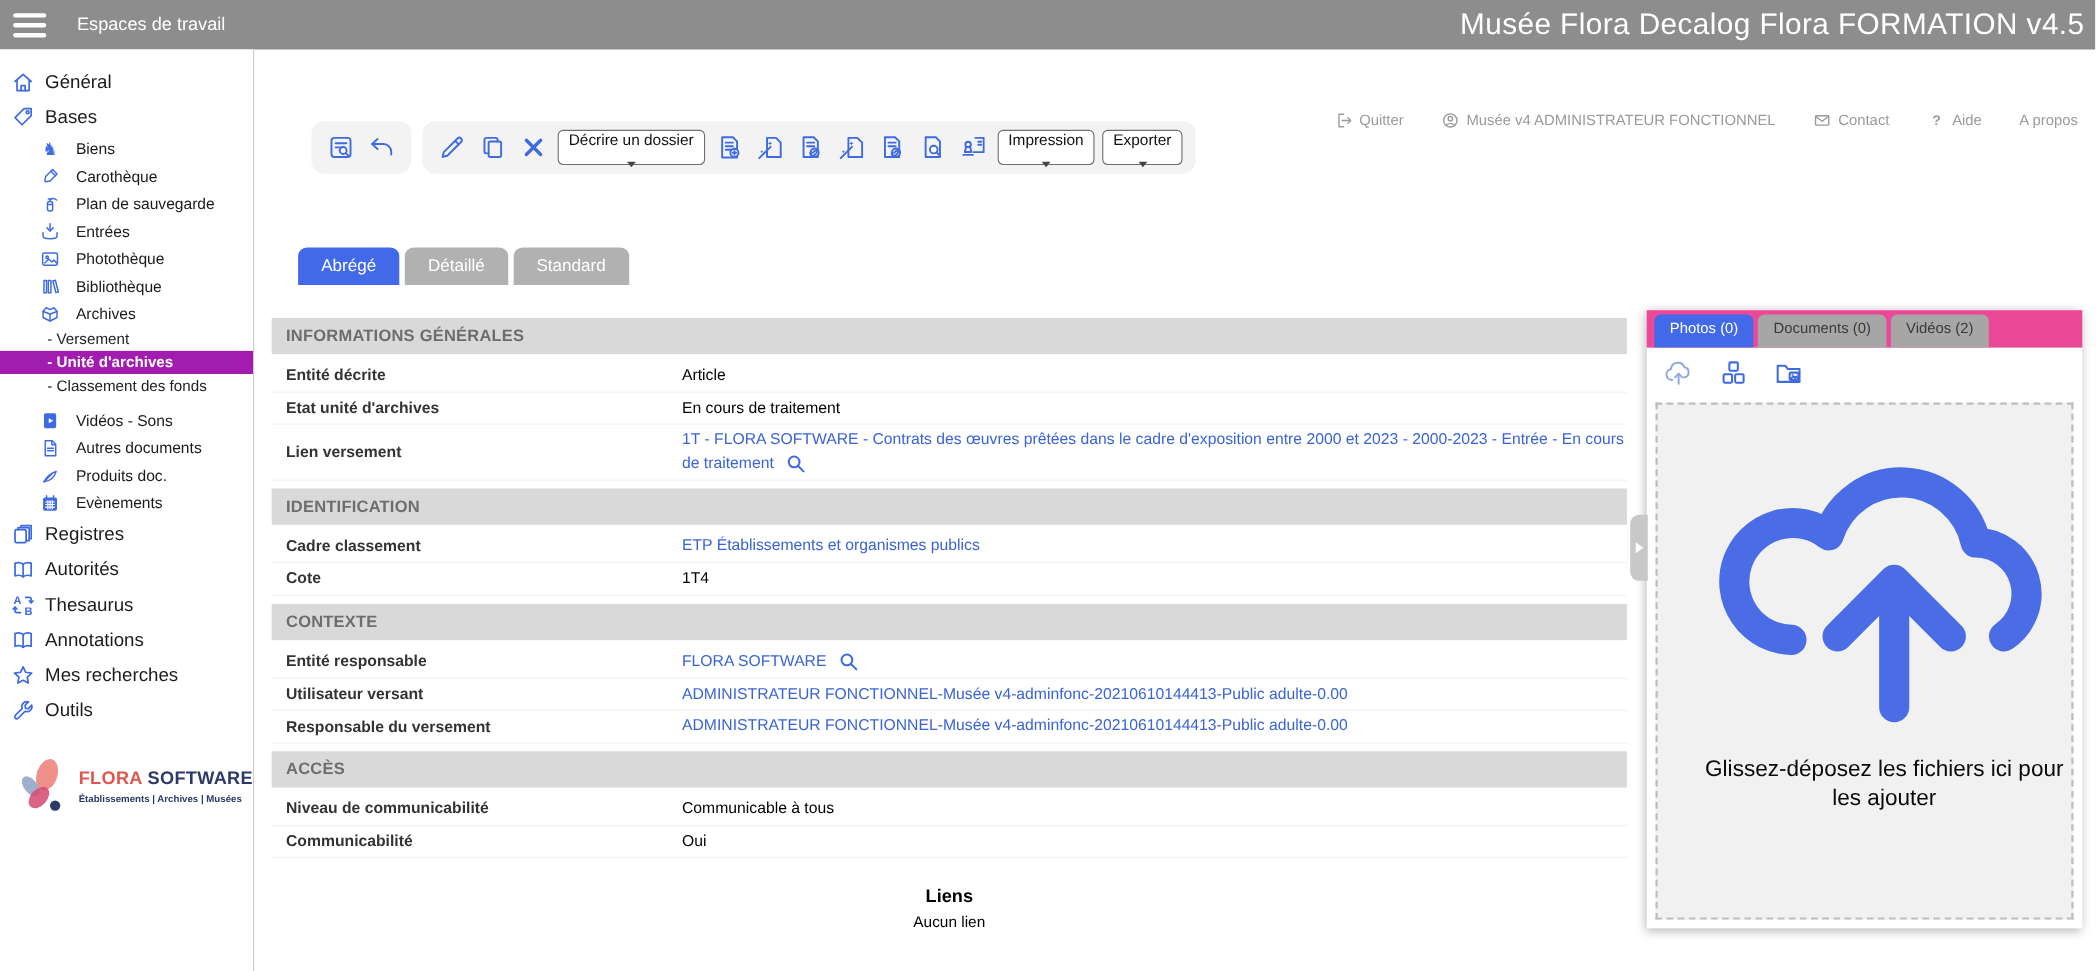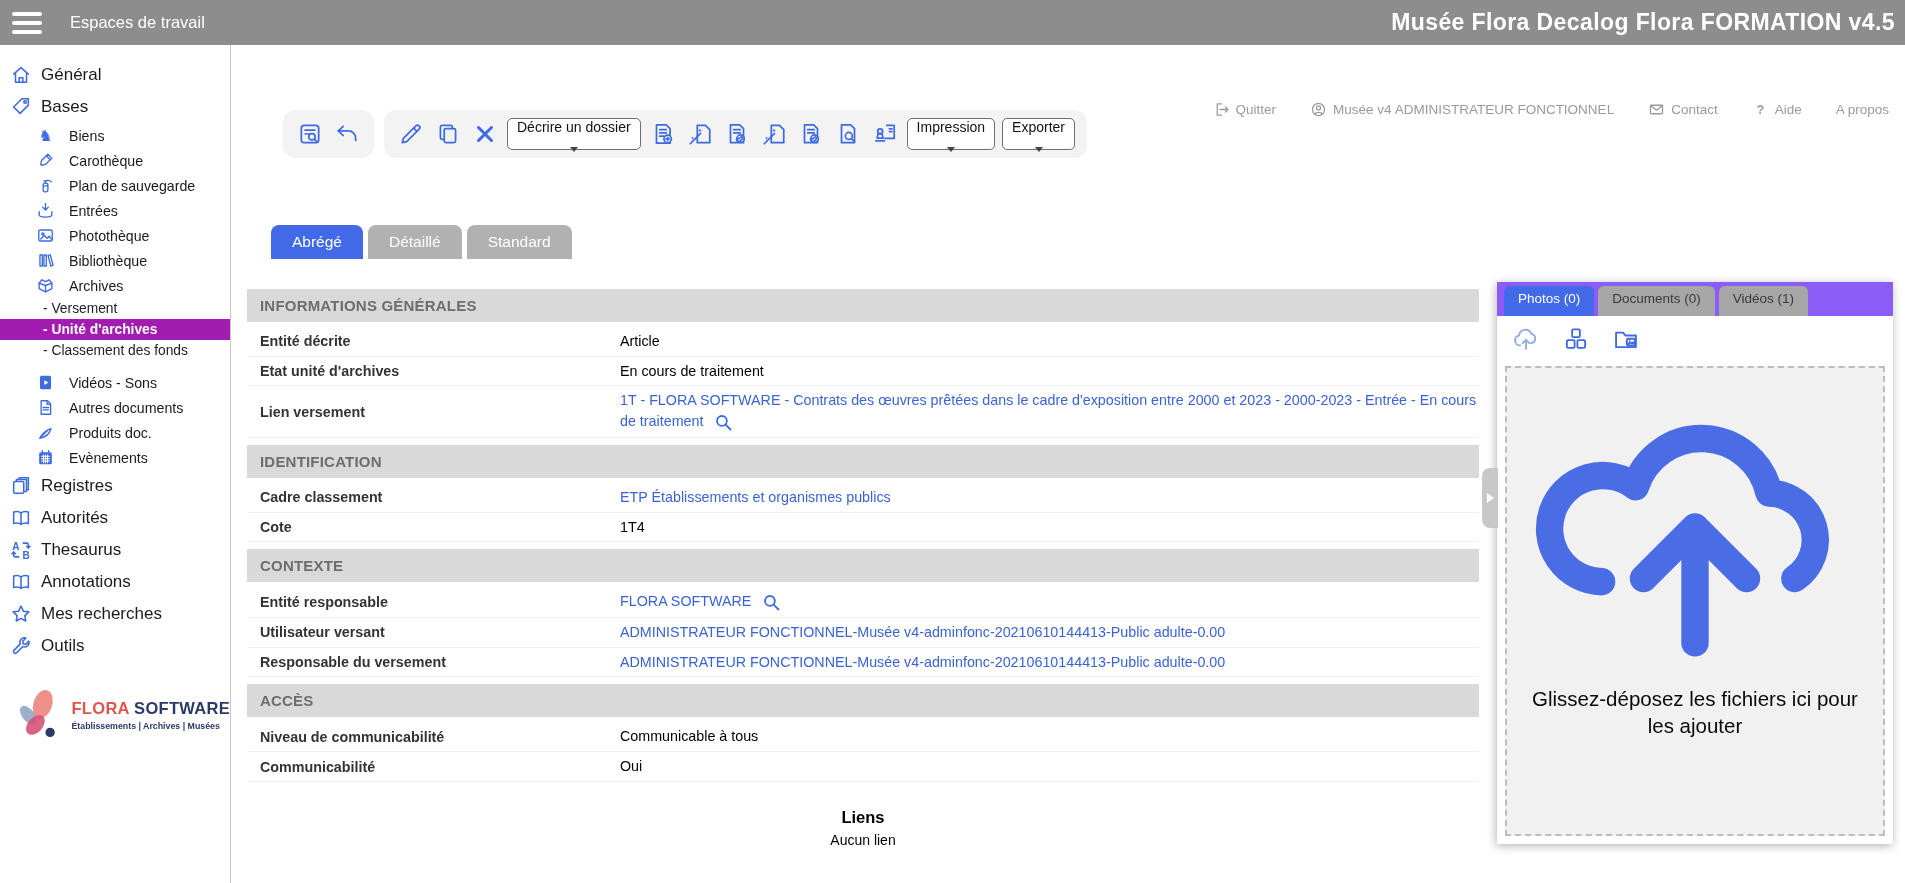--- a/index.html
+++ b/index.html
@@ -6,21 +6,21 @@
   #app{position:relative;width:1905px;height:883px;background:#fff;overflow:hidden;
        font-family:"Liberation Sans","DejaVu Sans",sans-serif;color:#111;}
   svg.ic{display:block;}
 
   
   .topbar{position:absolute;left:0;top:0;width:1905px;height:45px;background:var(--topbar_gray,#8d8d8d);
           display:flex;align-items:center;box-sizing:border-box;padding:0 10px 0 12px;}
   .burger{width:30px;height:22px;display:flex;flex-direction:column;justify-content:space-between;cursor:pointer;}
   .burger span{display:block;height:4px;background:#fff;border-radius:2px;}
   .ws-label{color:#fff;font-size:16.5px;margin-left:28px;}
-  .app-title{margin-left:auto;color:#fff;font-size:23px;font-weight:bold;letter-spacing:.4px;}
+  .app-title{margin-left:auto;color:#fff;font-size:27px;font-weight:normal;letter-spacing:.4px;}
 
   
   .userbar{position:absolute;top:45px;right:0;height:38px;display:flex;align-items:center;gap:34px;
            padding-right:16px;color:#9a9a9a;font-size:13.5px;}
   .ub-item{display:flex;align-items:center;gap:6px;cursor:pointer;white-space:nowrap;}
   .ub-item svg{width:17px;height:17px;}
 
   
   .sidebar{position:absolute;left:0;top:45px;width:231px;bottom:0;border-right:1px solid #c9c9c9;
            box-sizing:border-box;padding-top:14px;display:flex;flex-direction:column;background:#fff;}
@@ -69,28 +69,28 @@
   .mag-btn{display:inline-flex;vertical-align:middle;margin-left:10px;border:none;background:transparent;
            color:var(--icon_blue,#3f6be0);cursor:pointer;padding:0;}
   .mag-btn svg{width:21px;height:21px;}
   .links-block{margin-top:26px;text-align:center;}
   .links-title{font-size:16.5px;font-weight:bold;color:#000;}
   .links-empty{font-size:14px;margin-top:5px;color:#000;}
 
   
   .media-panel{position:absolute;left:1265px;top:237px;width:396px;height:562px;background:#fff;
                box-shadow:-1px 2px 9px rgba(0,0,0,.3);}
-  .media-tabs{background:#8b5cf6;height:30px;display:flex;gap:4px;padding:4px 0 0 7px;box-sizing:content-box;}
+  .media-tabs{background:#ec4899;height:30px;display:flex;gap:4px;padding:4px 0 0 7px;box-sizing:content-box;}
   .mtab{padding:5px 14px 4px;border-radius:6px 6px 0 0;font-size:13.5px;background:#a6a6a6;color:#3a3a3a;cursor:pointer;white-space:nowrap;}
   .mtab.active{background:var(--accent_blue,#4169e8);color:#fff;}
   .media-iconrow{height:46px;display:flex;align-items:center;gap:20px;padding-left:14px;}
   .media-iconrow .tool-btn svg{width:28px;height:28px;}
   .muted-ic{color:#93a9df !important;}
   .dropzone{position:absolute;left:8px;right:8px;top:84px;bottom:8px;background:#f1f1f1;border:2px dashed #bdbdbd;
-            display:flex;flex-direction:column;align-items:center;box-sizing:border-box;}
+            display:flex;flex-direction:column;align-items:flex-end;box-sizing:border-box;}
   .big-cloud{width:322px;height:290px;margin-top:14px;color:#4a6de5;}
   .drop-text{font-size:20.5px;color:#0a0a0a;text-align:center;line-height:1.3;margin-top:14px;max-width:340px;}
   .collapse-handle{position:absolute;left:-15px;top:186px;width:16px;height:60px;background:#c8c8c8;
                    border-radius:8px 0 0 8px;display:flex;align-items:center;justify-content:center;cursor:pointer;}
   .collapse-handle i{display:block;width:0;height:0;border-top:5px solid transparent;border-bottom:5px solid transparent;
                      border-left:7px solid #fff;}
 </style>
 </head>
 <body>
 
@@ -500,21 +500,21 @@
       </div>
     </div>
 
     <div class="media-panel">
       <div class="collapse-handle">
           <i></i>
         </div>
       <div class="media-tabs">
         <div class="mtab active">Photos (0)</div>
         <div class="mtab">Documents (0)</div>
-        <div class="mtab">Vidéos (1)</div>
+        <div class="mtab">Vidéos (2)</div>
       </div>
       <div class="media-iconrow">
           <button class="tool-btn muted-ic">
             <svg class="ic" viewBox="0 0 24 24" fill="none" stroke="currentColor" stroke-width="1.6" stroke-linecap="round" stroke-linejoin="round">
               <path d="M7 17.5a4.3 4.3 0 0 1-1-8.5 5.5 5.5 0 0 1 10.6-1.4 4 4 0 0 1-.3 7.9"></path>
               <path d="M12 20.5v-7.5"></path>
               <path d="M9.2 15.5 12 12.7l2.8 2.8"></path>
             </svg>
           </button>
           <button class="tool-btn">

